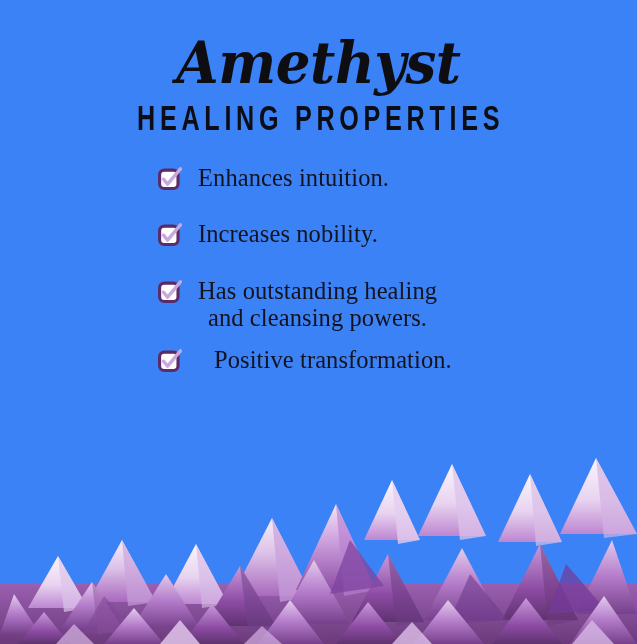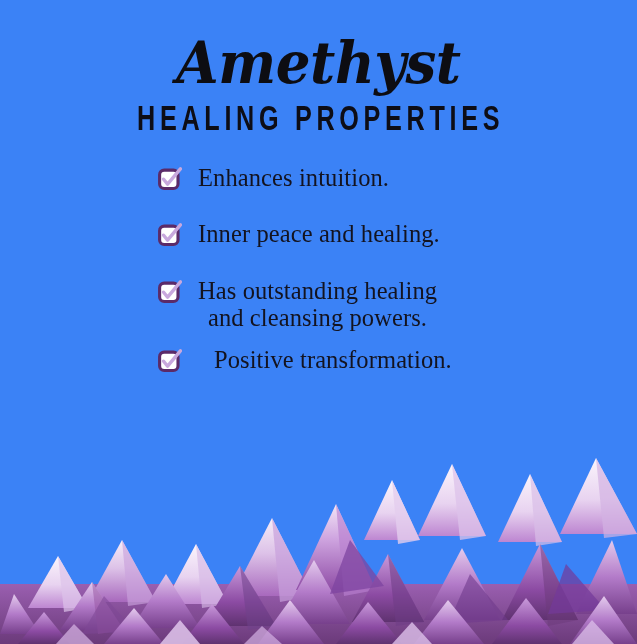--- a/index.html
+++ b/index.html
@@ -124,30 +124,30 @@
     <li class="list-item">
       <span class="checkbox">
         <svg width="24" height="24" viewBox="0 0 24 24">
           <rect x="1.6" y="3.1" width="18.4" height="18.4" rx="4.6" ry="4.6" fill="#ffffff" stroke="#5b2a68" stroke-width="3.1"></rect>
           <path d="M5.6 12.2 L9.6 17.2 L22.4 1.9" fill="none" stroke="#c8a8dd" stroke-width="3.4" stroke-linecap="round" stroke-linejoin="round"></path>
         </svg>
       </span>
       <span class="item-text">Enhances intuition.</span>
     </li>
 
-
     <li class="list-item">
       <span class="checkbox">
         <svg width="24" height="24" viewBox="0 0 24 24">
           <rect x="1.6" y="3.1" width="18.4" height="18.4" rx="4.6" ry="4.6" fill="#ffffff" stroke="#5b2a68" stroke-width="3.1"></rect>
           <path d="M5.6 12.2 L9.6 17.2 L22.4 1.9" fill="none" stroke="#c8a8dd" stroke-width="3.4" stroke-linecap="round" stroke-linejoin="round"></path>
         </svg>
       </span>
-      <span class="item-text">Inner peace and healing.</span>
-    </li>
+      <span class="item-text">Increases nobility.</span>
+    </li>
+
 
     <li class="list-item tight">
       <span class="checkbox">
         <svg width="24" height="24" viewBox="0 0 24 24">
           <rect x="1.6" y="3.1" width="18.4" height="18.4" rx="4.6" ry="4.6" fill="#ffffff" stroke="#5b2a68" stroke-width="3.1"></rect>
           <path d="M5.6 12.2 L9.6 17.2 L22.4 1.9" fill="none" stroke="#c8a8dd" stroke-width="3.4" stroke-linecap="round" stroke-linejoin="round"></path>
         </svg>
       </span>
       <span class="item-text centered">Has outstanding healing
 and cleansing powers.</span>

